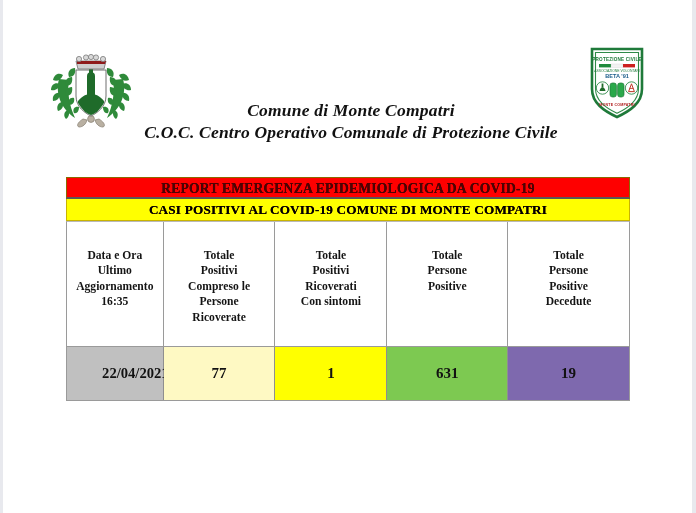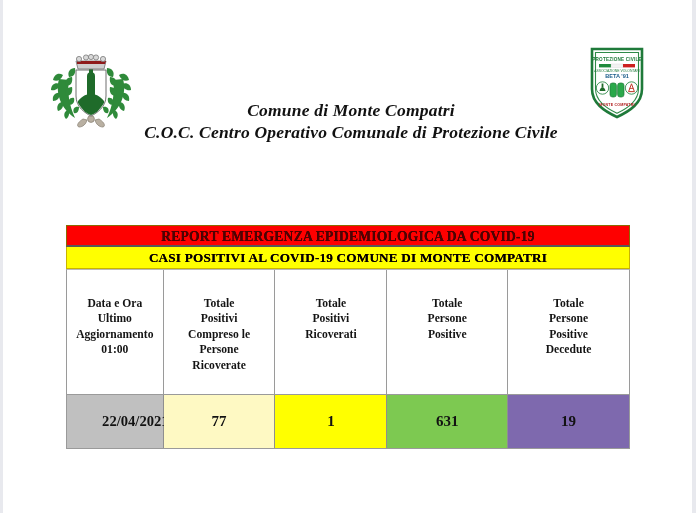--- a/index.html
+++ b/index.html
@@ -62,21 +62,20 @@
     color: #111111;
     letter-spacing: 0.2px;
   }
 
   
   #report-table {
     position: absolute;
     left: 63px;
     top: 177px;
     width: 564px;
-    margin-top: 48px;
   }
   .banner {
     box-sizing: border-box;
     width: 100%;
     text-align: center;
     font-weight: bold;
     letter-spacing: 0.2px;
     overflow: hidden;
     white-space: nowrap;
   }
@@ -261,33 +260,34 @@
 
     <div class="banner banner-red">REPORT EMERGENZA EPIDEMIOLOGICA DA COVID-19</div>
 
     <div class="banner banner-yellow">CASI POSITIVI AL COVID-19 COMUNE DI MONTE COMPATRI</div>
 
     <div class="grid head-row">
       <div class="head-cell c0">
         <span>Data e Ora</span>
         <span>Ultimo</span>
         <span>Aggiornamento</span>
-        <span>01:00</span>
+        <span>16:35</span>
       </div>
       <div class="head-cell c1">
         <span>Totale</span>
         <span>Positivi</span>
         <span>Compreso le</span>
         <span>Persone</span>
         <span>Ricoverate</span>
       </div>
       <div class="head-cell c2">
         <span>Totale</span>
         <span>Positivi</span>
         <span>Ricoverati</span>
+        <span>Con sintomi</span>
       </div>
       <div class="head-cell c3">
         <span>Totale</span>
         <span>Persone</span>
         <span>Positive</span>
       </div>
       <div class="head-cell c4">
         <span>Totale</span>
         <span>Persone</span>
         <span>Positive</span>

